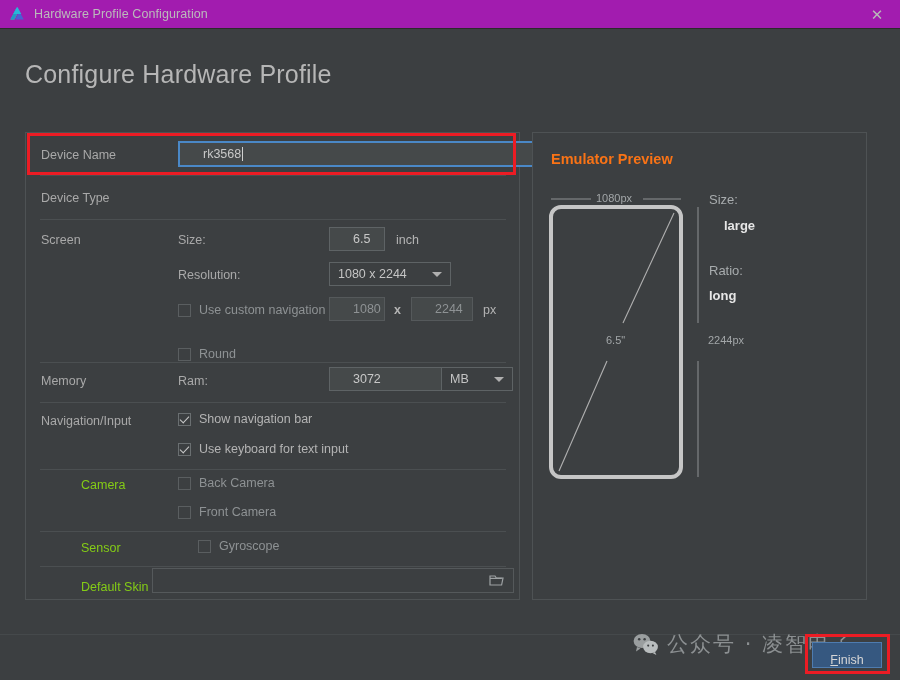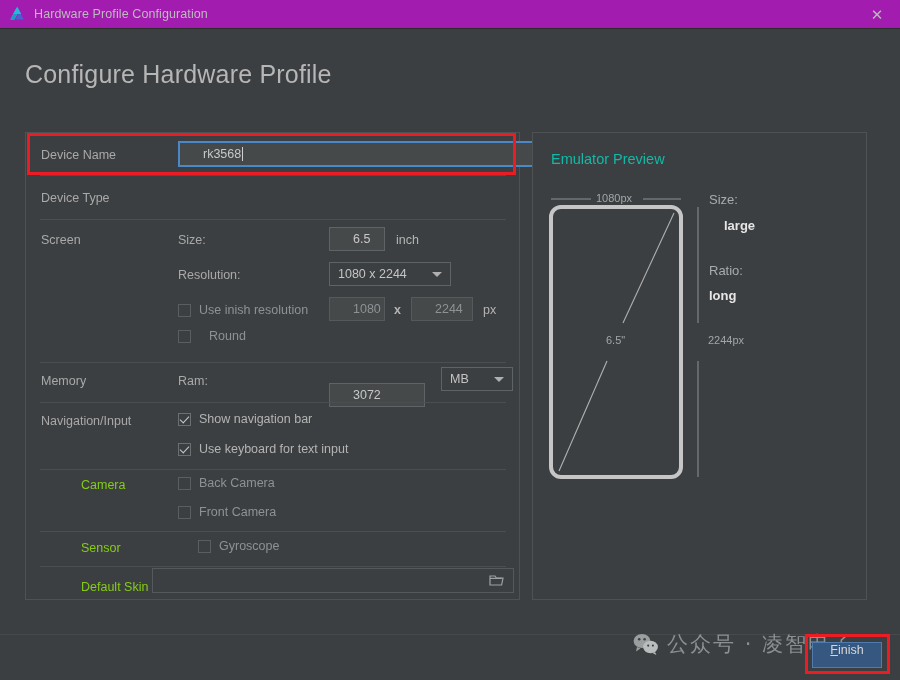--- a/index.html
+++ b/index.html
@@ -93,38 +93,38 @@
     display: flex; align-items: center; justify-content: flex-end;
   }
   .folder-ico { margin-right: 9px; display: block; }
 
   
   .preview-panel {
     position: absolute; left: 532px; top: 132px; width: 335px; height: 468px;
     border: 1px solid #4e5254; background: #3c3f41;
   }
   .preview-title {
-    position: absolute; left: 18px; top: 18px; font-size: 14.5px; color: #14b8a6;
+    position: absolute; left: 18px; top: 18px; font-size: 14.5px; color: #f97316; font-weight: bold;
   }
   .dim-label { position: absolute; font-size: 11px; color: #a2a6a8; }
   .meta-key { position: absolute; font-size: 13px; color: #a8acae; }
   .meta-val { position: absolute; font-size: 13px; color: #e6e6e6; font-weight: bold; }
 
   
   .bottom-sep { position: absolute; left: 0; top: 634px; width: 900px; height: 1px; background: #32353600; border-top: 1px solid #45494b; }
   .watermark {
     position: absolute; left: 633px; top: 630px;
     display: flex; align-items: center; color: #8c9092; font-size: 21px;
     font-family: "DejaVu Sans", sans-serif; white-space: nowrap;
   }
   .wm-text { margin-left: 8px; letter-spacing: 2px; }
   .finish-btn {
     position: absolute; left: 812px; top: 642px; width: 70px; height: 26px;
     background: #365880; border: 1px solid #4e7cb0; color: #d6d6d6;
-    font-size: 12.5px; display: flex; align-items: flex-start; justify-content: center;
+    font-size: 12.5px; display: flex; align-items: flex-end; justify-content: center;
   }
   .finish-btn u { text-decoration: underline; }
 
   
   .redbox { position: absolute; border: 3px solid #ec1c24; pointer-events: none; }
 </style>
 </head>
 <body>
 
 <div class="window">
@@ -164,41 +164,41 @@
     <div class="unit" style="left:370px; top:100px;">inch</div>
 
     <div class="sublabel" style="left:152px; top:135px;">Resolution:</div>
     <div class="combo" style="left:303px; top:129px; width:122px;">
       <span>1080 x 2244</span>
       <span class="arrow"></span>
     </div>
 
     <div class="cb disabled" style="left:152px; top:170px;">
       <span class="box"></span>
-      <span class="cbtext">Use inish resolution</span>
+      <span class="cbtext">Use custom navigation</span>
     </div>
     <div class="tf dim" style="left:303px; top:164px; width:56px;">
       <span>1080</span>
     </div>
     <div class="unit" style="left:368px; top:170px; font-weight:bold;">x</div>
     <div class="tf dim" style="left:385px; top:164px; width:62px;">
       <span>2244</span>
     </div>
     <div class="unit" style="left:457px; top:170px;">px</div>
 
-    <div class="cb disabled" style="left:152px; top:196px;gap:10px;">
+    <div class="cb disabled" style="left:152px; top:214px;">
       <span class="box"></span>
       <span class="cbtext">Round</span>
     </div>
 
     <div class="divider" style="top:229px;"></div>
 
     <div class="rowlabel" style="top:241px;">Memory</div>
     <div class="sublabel" style="left:152px; top:241px;">Ram:</div>
-    <div class="tf" style="left:303px; top:234px; width:96px;margin-top:16px;">
+    <div class="tf" style="left:303px; top:234px; width:120px;">
       <span>3072</span>
     </div>
     <div class="combo" style="left:415px; top:234px; width:72px;text-align:center;">
       <span>MB</span>
       <span class="arrow"></span>
     </div>
 
     <div class="divider" style="top:269px;"></div>
 
     <div class="rowlabel" style="top:281px;">Navigation/Input</div>

